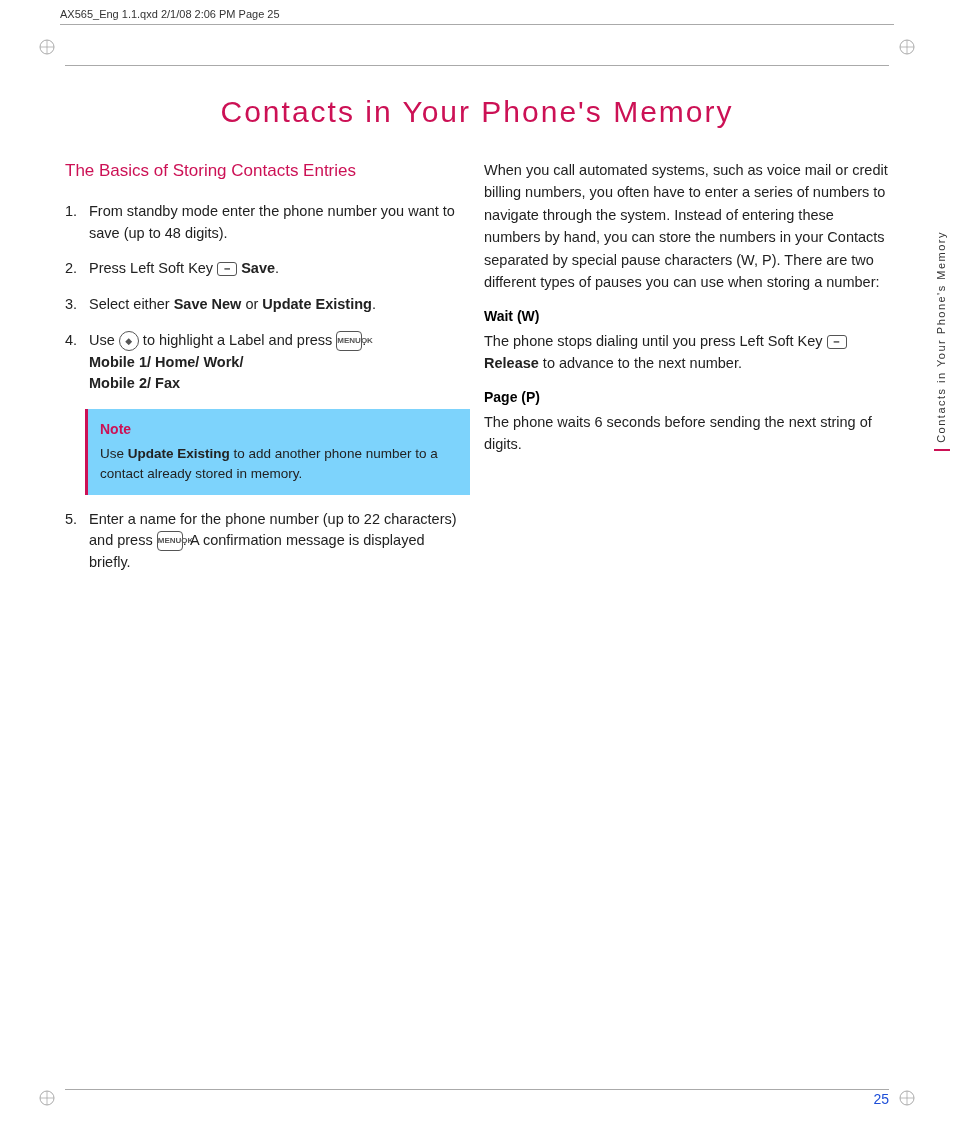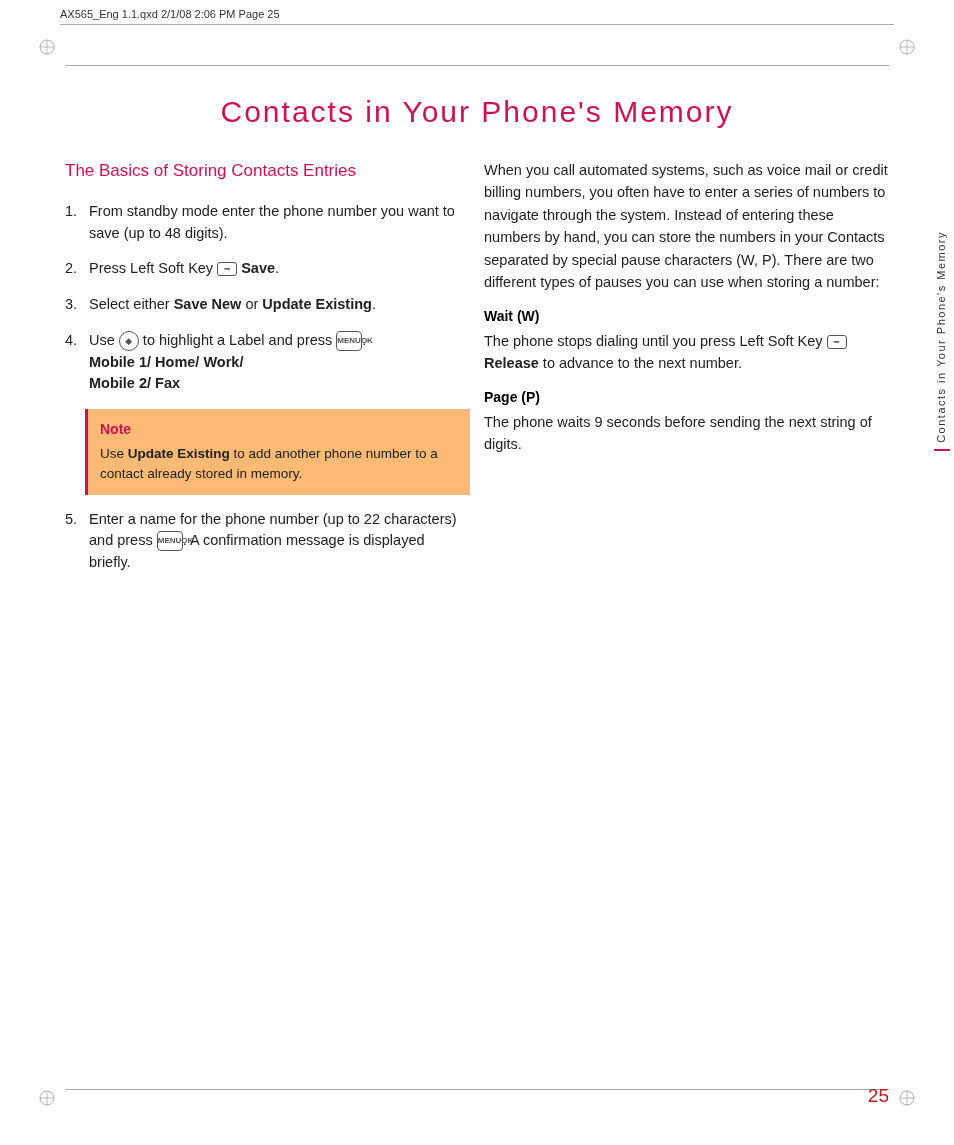--- a/index.html
+++ b/index.html
@@ -160,21 +160,21 @@
       border-radius: 3px;
       vertical-align: middle;
       font-size: 9px;
       text-align: center;
       line-height: 12px;
       color: #555;
     }
 
     
     .note-box {
-      background: #fdba74;
+      background: #7dd3fc;
       border-left: 3px solid #cc1155;
       padding: 10px 12px;
       margin: 10px 0 14px 20px;
       font-size: 13.5px;
       line-height: 1.5;
     }
 
     .note-title {
       font-weight: bold;
       color: #cc1155;
@@ -226,22 +226,22 @@
       width: 16px;
       height: 50px;
       background: #cc1155;
     }
 
     
     .page-number {
       position: absolute;
       bottom: 0;
       right: 0;
-      font-size: 19px;
-      color: #b91c1c;
+      font-size: 14px;
+      color: #1d4ed8;
     }
 
     
     .divider-top {
       border-top: 1px solid #aaa;
       margin-bottom: 0;
       position: absolute;
       top: 65px;
       left: 65px;
       right: 65px;
@@ -377,21 +377,21 @@
 
         <div class="subsection-heading">Wait (W)</div>
         <p class="body-text">
           The phone stops dialing until you press Left Soft Key
           <span class="soft-key-icon">━</span>
           <span class="bold">Release</span> to advance to the next number.
         </p>
 
         <div class="subsection-heading">Page (P)</div>
         <p class="body-text">
-          The phone waits 9 seconds before sending the next string of digits.
+          The phone waits 6 seconds before sending the next string of digits.
         </p>
 
       </div>
 
     </div>
 
     <div class="sidebar-tab">
       <span class="sidebar-tab-label">Contacts in Your Phone's Memory</span>
       <div class="sidebar-tab-bar"></div>
     </div>

